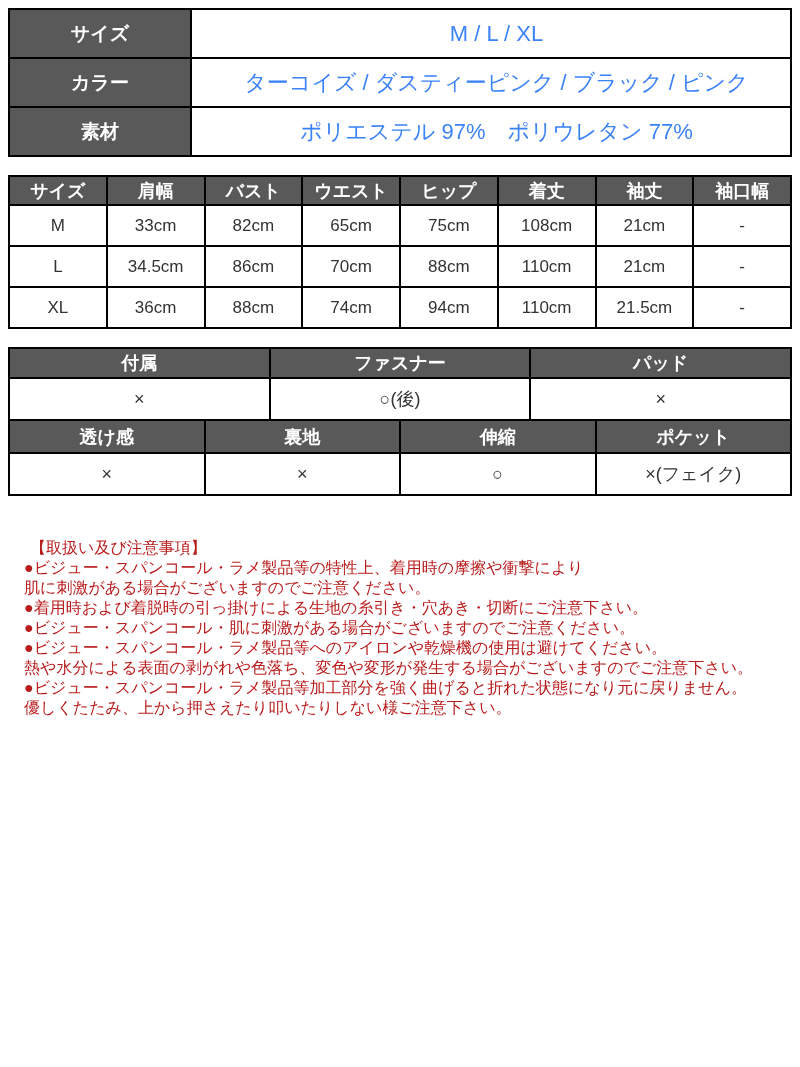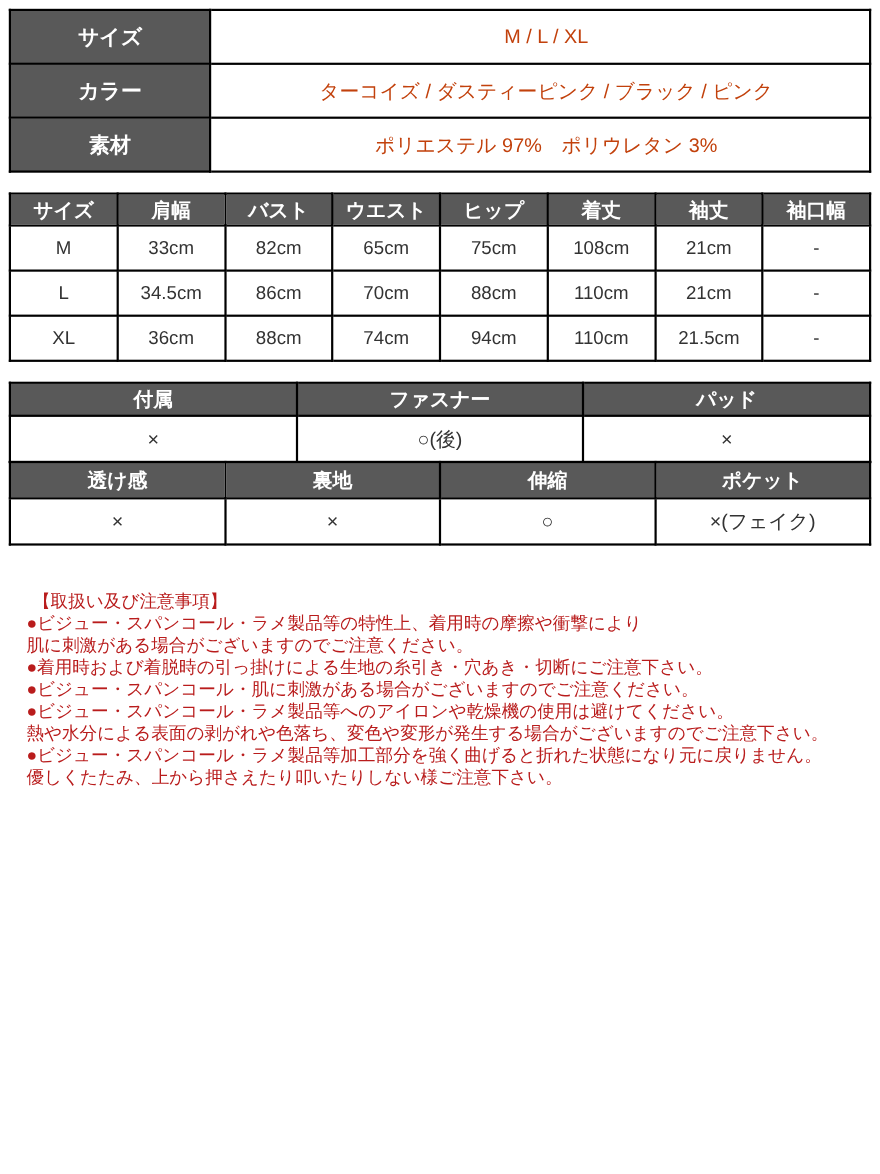--- a/index.html
+++ b/index.html
@@ -8,21 +8,21 @@
     font-family:"Liberation Sans","DejaVu Sans",sans-serif;
     color:#333;
   }
   table{border-collapse:collapse;table-layout:fixed;width:784px;margin-left:8px;}
   th,td{border:2px solid #000;text-align:center;vertical-align:middle;overflow:hidden;white-space:nowrap;}
   th{background:#595959;color:#fff;font-weight:bold;}
 
   
   .info-table{margin-top:8px;}
   .info-table th{width:178px;font-size:19px;height:45px;}
-  .info-table td{font-size:18px;color:#c2410c;padding-left:12px;}
+  .info-table td{font-size:22px;color:#3b82f6;padding-left:12px;}
 
   
   .size-table{margin-top:18px;}
   .size-table th{font-size:18px;height:25px;}
   .size-table td{font-size:17px;height:37px;color:#333;}
 
   
   .feat-table{margin-top:18px;}
   .feat-table th{font-size:18px;height:26px;}
   .feat-table td{font-size:18px;height:38px;color:#333;}
@@ -43,21 +43,21 @@
       <tr>
     <th>サイズ</th>
     <td>M / L / XL</td>
   </tr>
   <tr>
     <th>カラー</th>
     <td>ターコイズ / ダスティーピンク / ブラック / ピンク</td>
   </tr>
   <tr>
     <th>素材</th>
-    <td>ポリエステル 97%　ポリウレタン 3%</td>
+    <td>ポリエステル 97%　ポリウレタン 77%</td>
   </tr>
 </tbody>
   </table>
 
 <table class="size-table">
   <tbody>
       <tr>
     <th>サイズ</th>
     <th>肩幅</th>
     <th>バスト</th>

